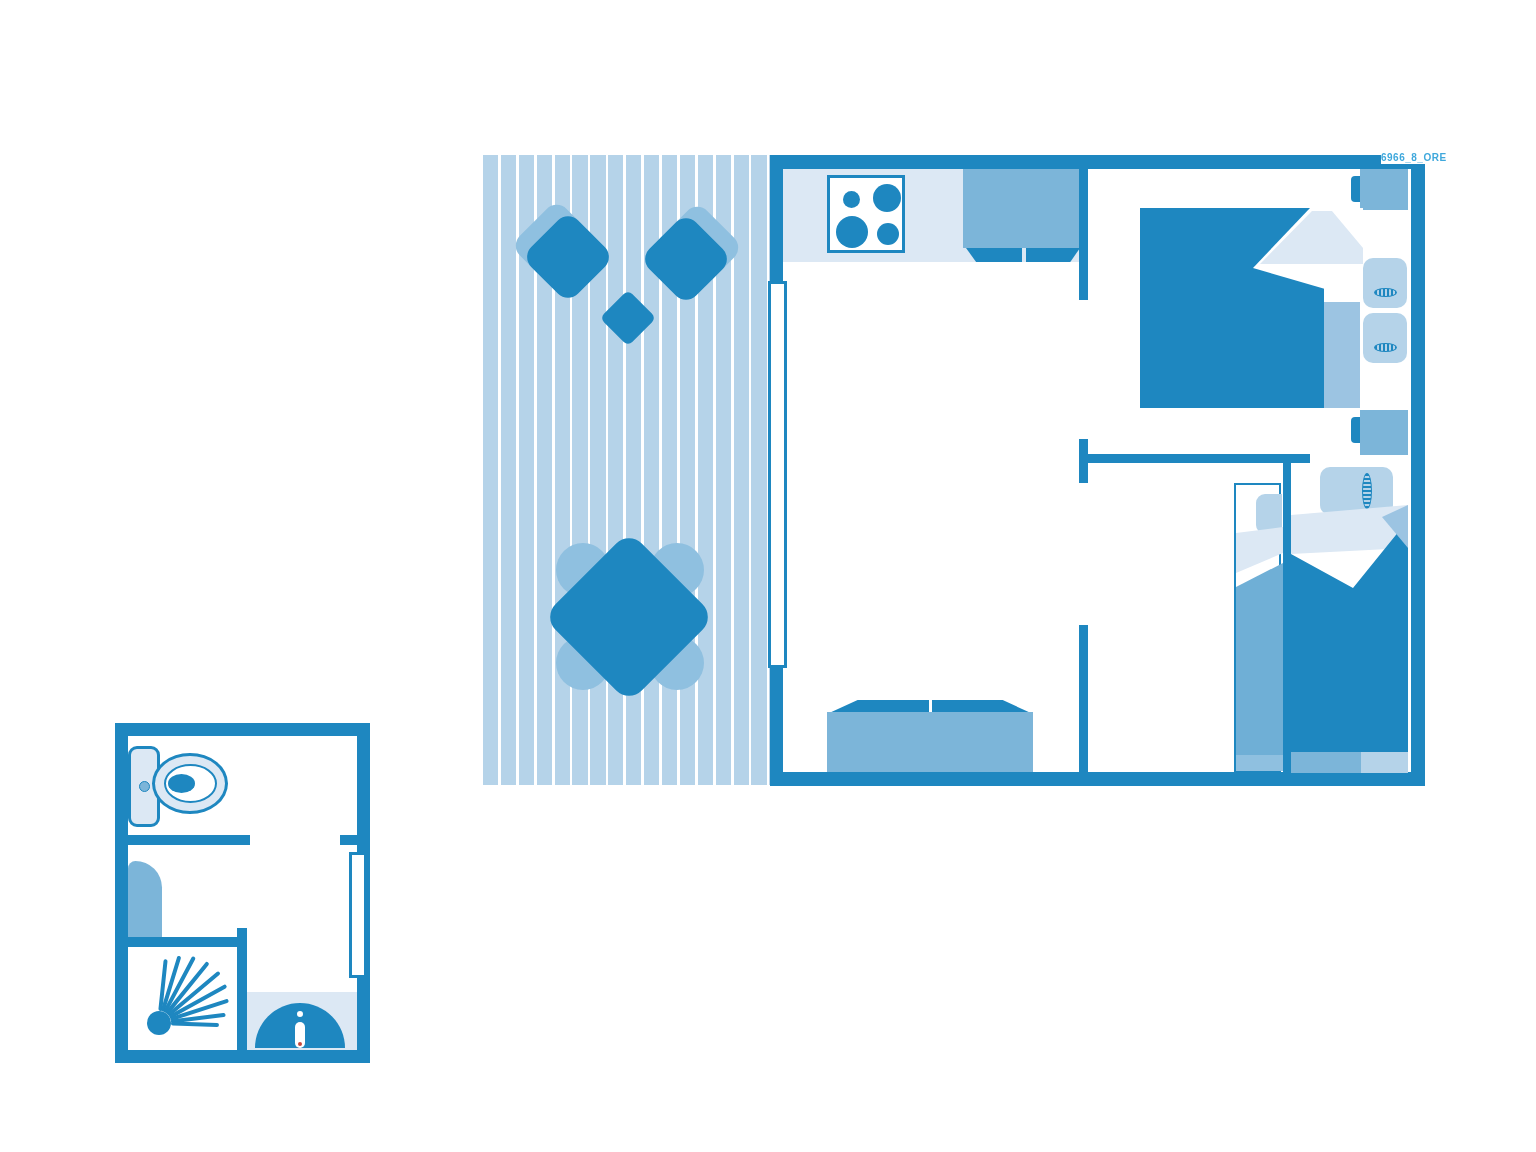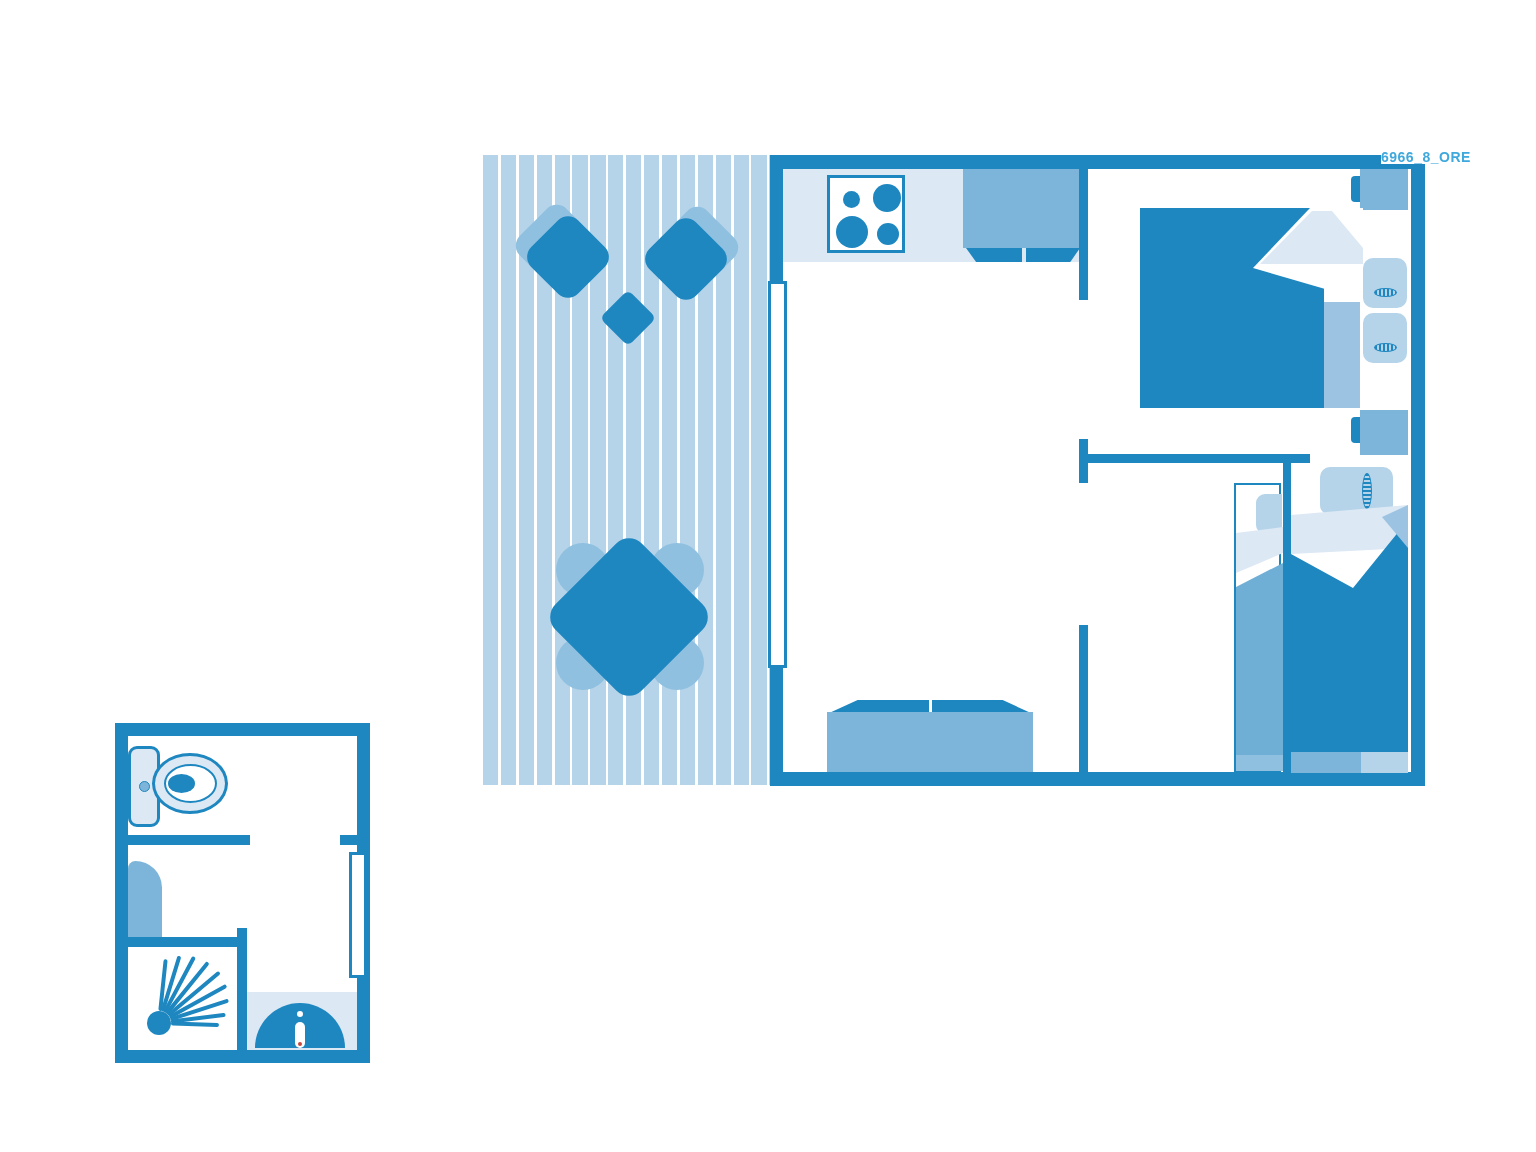--- a/index.html
+++ b/index.html
@@ -17,21 +17,21 @@
   .medblock{position:absolute;background:var(--medium);}
   .lightblock{position:absolute;background:var(--light);}
   .darkblock{position:absolute;background:var(--wall);}
   .stove{position:absolute;background:#fff;border:3px solid var(--wall);box-sizing:border-box;}
   .burner{position:absolute;border-radius:50%;background:var(--wall);}
   .pillow{position:absolute;background:var(--light);border-radius:10px;}
   .stitch{position:absolute;border-radius:50%;background:repeating-linear-gradient(90deg,var(--wall) 0 2px,var(--light) 2px 4px);border:1.5px solid var(--wall);box-sizing:border-box;}
   .stitch-v{position:absolute;border-radius:50%;background:repeating-linear-gradient(0deg,var(--wall) 0 2px,var(--light) 2px 4px);border:1.5px solid var(--wall);box-sizing:border-box;}
   .tab{position:absolute;background:var(--wall);border-radius:4px 0 0 4px;}
   .ray{position:absolute;height:4px;background:var(--wall);transform-origin:-12px 50%;border-radius:2px;}
-  #watermark{position:absolute;left:1381px;top:151px;font-size:14px;font-weight:bold;
+  #watermark{position:absolute;left:1381px;top:151px;font-size:10px;font-weight:bold;
              letter-spacing:.5px;color:var(--watermark);background:#fff;line-height:13px;}
   svg{position:absolute;display:block;}
 </style>
 </head>
 <body>
 
 <div id="canvas">
 
   <div class="abs deck" style="left:483px;top:155px;width:287px;height:630px;"></div>
 

